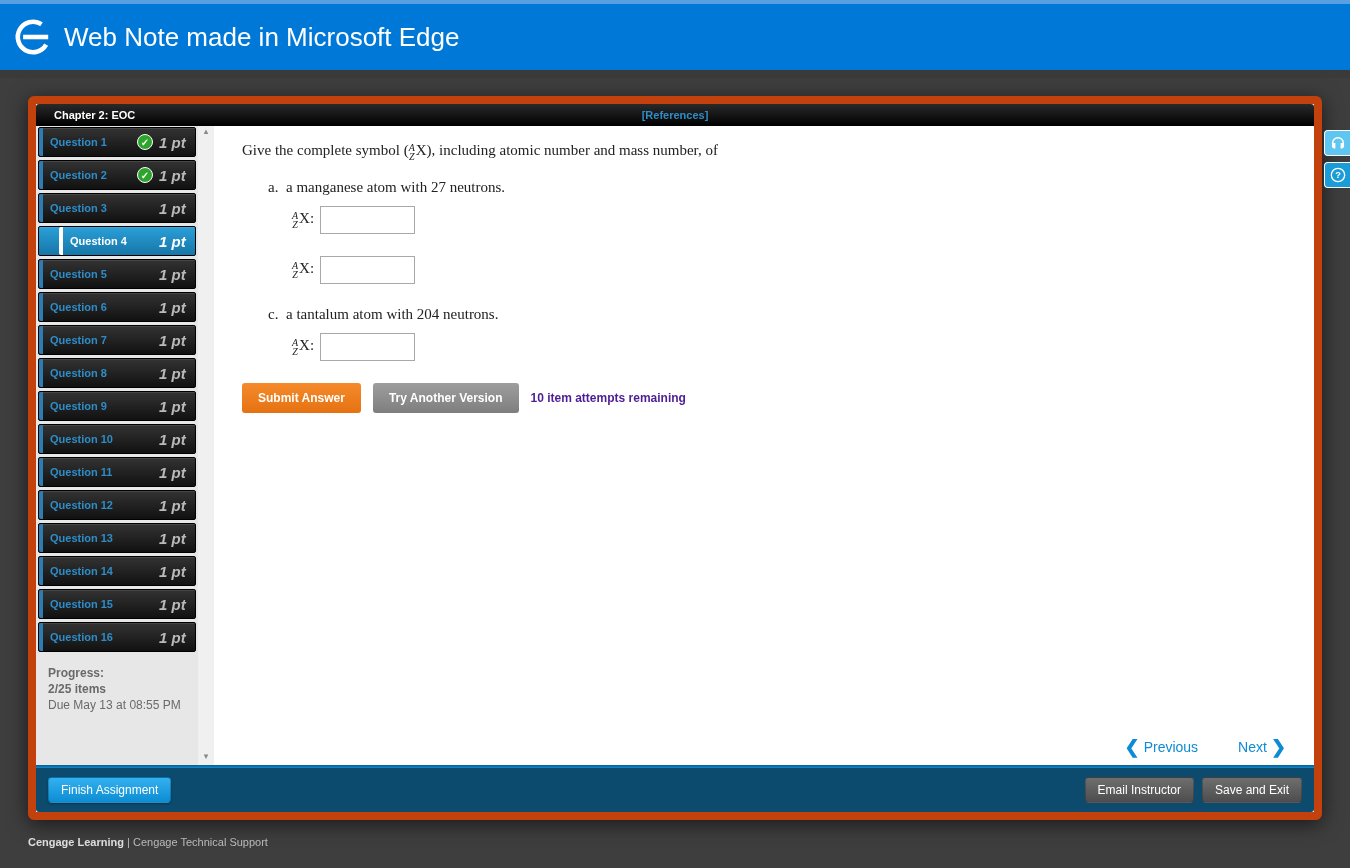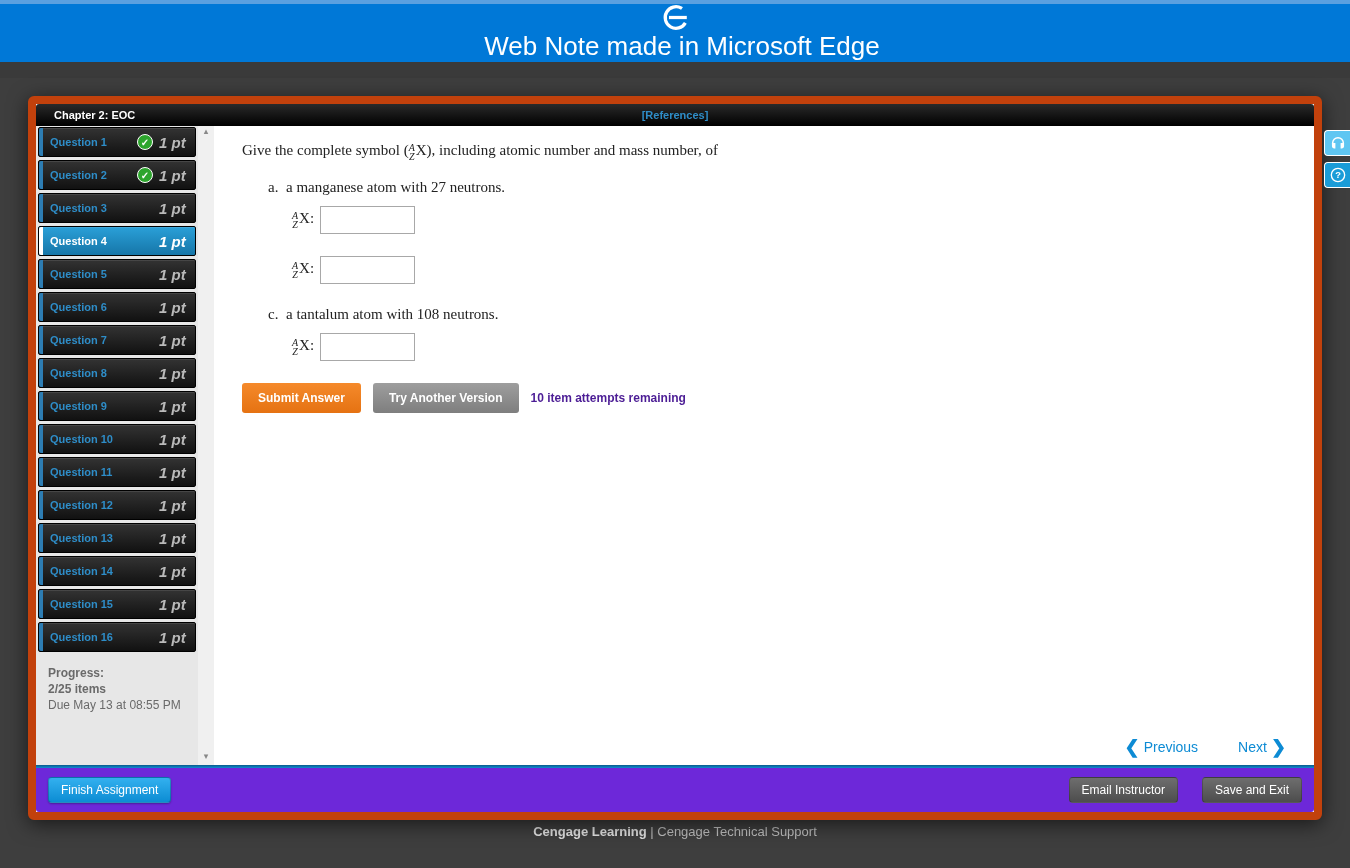--- a/index.html
+++ b/index.html
@@ -1,33 +1,33 @@
 <!DOCTYPE html>
 <html><head>
 <meta charset="utf-8">
 <style>
   * { box-sizing: border-box; margin: 0; padding: 0; }
   html, body { width: 1350px; height: 868px; font-family: Arial, Helvetica, sans-serif; background: #3a3a3a; overflow: hidden; }
-  .edge-bar { height: 62px; background: #0078d7; border-top: 4px solid #5aa0e0; display: flex; align-items: center; padding-left: 14px; color: #fff; flex-direction: column; }
+  .edge-bar { height: 70px; background: #0078d7; border-top: 4px solid #5aa0e0; display: flex; align-items: center; padding-left: 14px; color: #fff; }
   .edge-bar .e-logo { width: 38px; height: 38px; margin-right: 12px; }
   .edge-bar .title { font-size: 26px; font-weight: 300; }
   .outer { position: absolute; top: 78px; left: 0; right: 0; bottom: 0; background: #3e3e3e; padding: 18px 28px 0 28px; }
   .app-frame { background: #fff; border: 8px solid #c2410c; border-radius: 6px; box-shadow: 0 4px 20px rgba(0,0,0,.6); height: 724px; position: relative; display: flex; flex-direction: column; }
   .chapter-bar { height: 22px; background: linear-gradient(#2a2a2a,#000); border-top-left-radius: 3px; border-top-right-radius: 3px; display: flex; align-items: center; color: #fff; font-size: 11px; font-weight: bold; }
   .chapter-left { width: 150px; text-align: left; padding-left: 18px; }
   .chapter-center { flex: 1; text-align: center; color: #2e8dc8; }
   .body-row { flex: 1; display: flex; overflow: hidden; }
   .sidebar { width: 162px; background: #e7e7e7; display: flex; flex-direction: column; }
   .qlist { flex: 0 0 auto; overflow: hidden; }
   .qitem { height: 30px; margin: 1px 2px 3px 2px; background: linear-gradient(#333,#111); border: 1px solid #000; border-radius: 2px; display: flex; align-items: center; color: #2e8dc8; font-size: 11px; font-weight: bold; cursor: pointer; box-shadow: inset 0 1px 0 rgba(255,255,255,.1); }
   .qitem .bar { width: 4px; height: 100%; background: #2d7db3; margin-right: 7px; border-radius: 2px 0 0 2px; }
   .qitem .qlabel { flex: 1; }
   .qitem .qcheck { width: 16px; height: 16px; border-radius: 50%; background: #2da52d; border: 1px solid #fff; display: flex; align-items: center; justify-content: center; color: #fff; font-size: 10px; margin-right: 6px; }
   .qitem .qpts { width: 36px; color: #bababa; font-style: italic; font-size: 15px; }
-  .qitem.active { background: linear-gradient(#2aa0d8,#1676a8); color: #fff; }
+  .qitem.active { background: linear-gradient(#2aa0d8,#1676a8); color: #fff; padding-left: 20px; }
   .qitem.active .qpts { color: #fff; }
   .qitem.active .bar { background: #fff; }
   .progress-box { padding: 10px 12px 10px 12px; font-size: 12px; color: #6a6a6a; line-height: 16px; }
   .progress-box b { font-weight: bold; color: #6a6a6a; }
   .scroll-nub { width: 16px; background: #f0f0f0; display: flex; flex-direction: column; }
   .scroll-nub .arr { height: 14px; text-align: center; font-size: 9px; color: #888; cursor: pointer; }
   .content { flex: 1; padding: 16px 12px 12px 28px; font-family: Georgia, 'Times New Roman', serif; font-size: 15px; color: #222; position: relative; }
   .prompt { margin-bottom: 18px; }
   .sub { margin: 0 0 10px 26px; }
   .sub .letter { display: inline-block; width: 18px; }
@@ -37,27 +37,27 @@
   .answerbox { width: 95px; height: 28px; border: 1px solid #a8a8a8; background: #fff; }
   .actionrow { margin-top: 8px; display: flex; align-items: center; gap: 12px; font-family: Arial, sans-serif; }
   .btn { border: none; border-radius: 3px; height: 30px; padding: 0 16px; font-size: 12px; font-weight: bold; color: #fff; cursor: pointer; }
   .btn.orange { background: linear-gradient(#f58a2b,#e57212); }
   .btn.grey { background: linear-gradient(#9e9e9e,#7e7e7e); }
   .remain { color: #4c1d95; font-size: 12px; font-weight: bold; }
   .navlinks { position: absolute; right: 28px; bottom: 10px; font-family: Arial, sans-serif; font-size: 14px; display: flex; gap: 40px; }
   .navlinks a { color: #0d8bd4; text-decoration: none; cursor: pointer; display: inline-flex; align-items: center; gap: 4px; }
   .navlinks .chev { font-size: 18px; font-weight: bold; line-height: 14px; }
   .divider { height: 3px; background: linear-gradient(#0a5a8a,#0d8bd4); }
-  .footer-bar { height: 44px; background: #6d28d9; display: flex; align-items: center; padding: 0 12px; border-bottom-left-radius: 3px; border-bottom-right-radius: 3px; gap: 16px; }
+  .footer-bar { height: 44px; background: #0c4a6e; display: flex; align-items: center; padding: 0 12px; border-bottom-left-radius: 3px; border-bottom-right-radius: 3px; }
   .pillbtn { border: 1px solid rgba(0,0,0,.2); border-radius: 4px; height: 26px; padding: 0 12px; font-size: 12px; color: #fff; cursor: pointer; }
   .pillbtn.blue { background: linear-gradient(#33b0ef,#0c8cd3); box-shadow: 0 1px 2px rgba(0,0,0,.3); }
   .pillbtn.dark { background: linear-gradient(#6e6e6e,#4d4d4d); }
   .footer-bar .spacer { flex: 1; }
   .footer-bar .pillbtn + .pillbtn { margin-left: 8px; }
-  .cengage-foot { text-align: center; color: #bdbdbd; font-size: 13px; padding-top: 4px; }
+  .cengage-foot { color: #bdbdbd; font-size: 11px; padding-top: 16px; }
   .cengage-foot b { color: #e0e0e0; font-weight: bold; }
   .side-tools { position: absolute; top: 130px; right: 0; display: flex; flex-direction: column; gap: 6px; }
   .side-tool { width: 26px; height: 26px; background: #1a9cd8; border: 1px solid #fff; border-right: none; border-radius: 4px 0 0 4px; display: flex; align-items: center; justify-content: center; color: #fff; font-size: 15px; cursor: pointer; }
   .side-tool.light { background: #5fc6f2; }
 </style>
 </head>
 <body>
 
 <div class="edge-bar">
   <svg class="e-logo" viewBox="0 0 100 100">
@@ -185,21 +185,21 @@
         <div class="inputline">
           <span class="sym"><span class="frac"><span>A</span><br><span>Z</span></span><span>X:</span></span>
           <input class="answerbox" style="">
         </div>
 
         <div class="inputline">
           <span class="sym"><span class="frac"><span>A</span><br><span>Z</span></span><span>X:</span></span>
           <input class="answerbox" style="">
         </div>
 
-        <div class="sub"><span class="letter">c.</span><span>a tantalum atom with 108 neutrons.</span></div>
+        <div class="sub"><span class="letter">c.</span><span>a tantalum atom with 204 neutrons.</span></div>
         <div class="inputline">
           <span class="sym"><span class="frac"><span>A</span><br><span>Z</span></span><span>X:</span></span>
           <input class="answerbox" style="">
         </div>
 
         <div class="actionrow">
           <button class="btn orange">Submit Answer</button>
           <button class="btn grey">Try Another Version</button>
           <span class="remain">10 item attempts remaining</span>
         </div>

